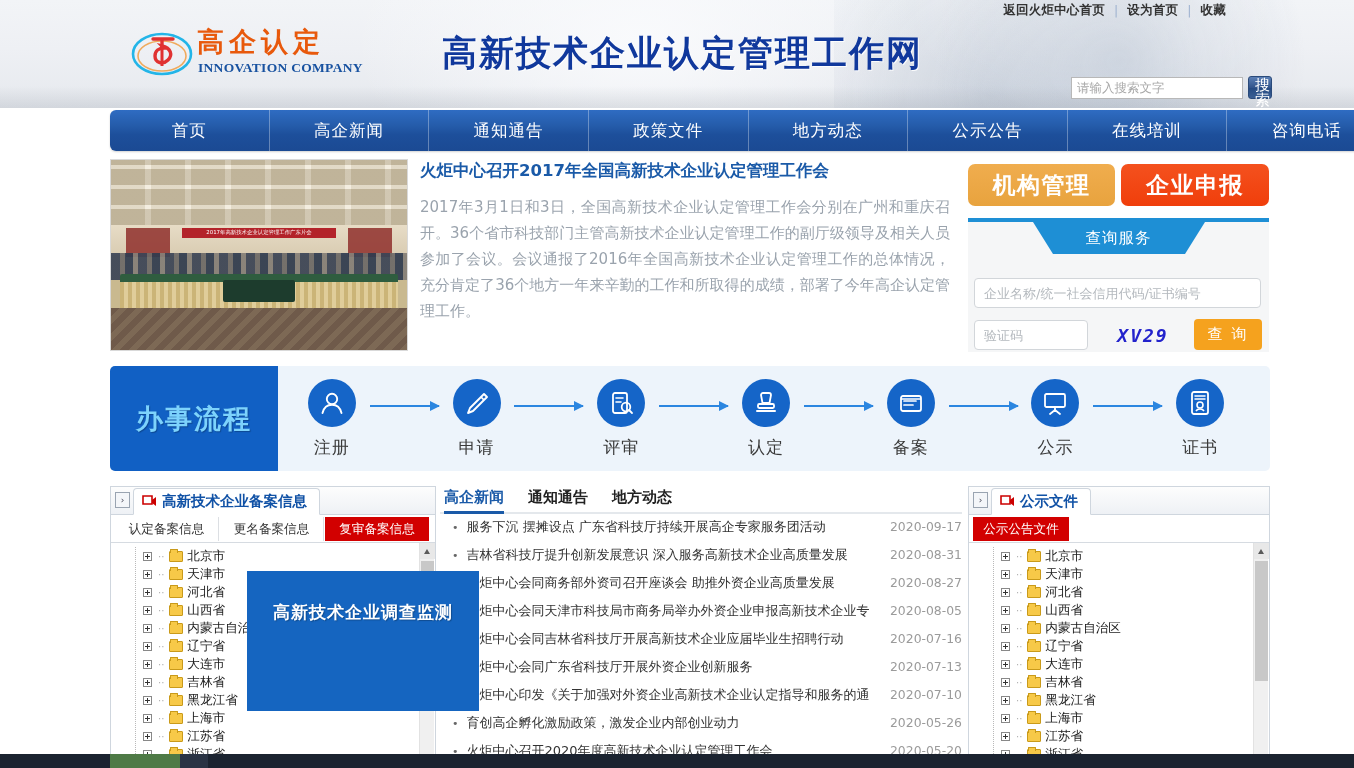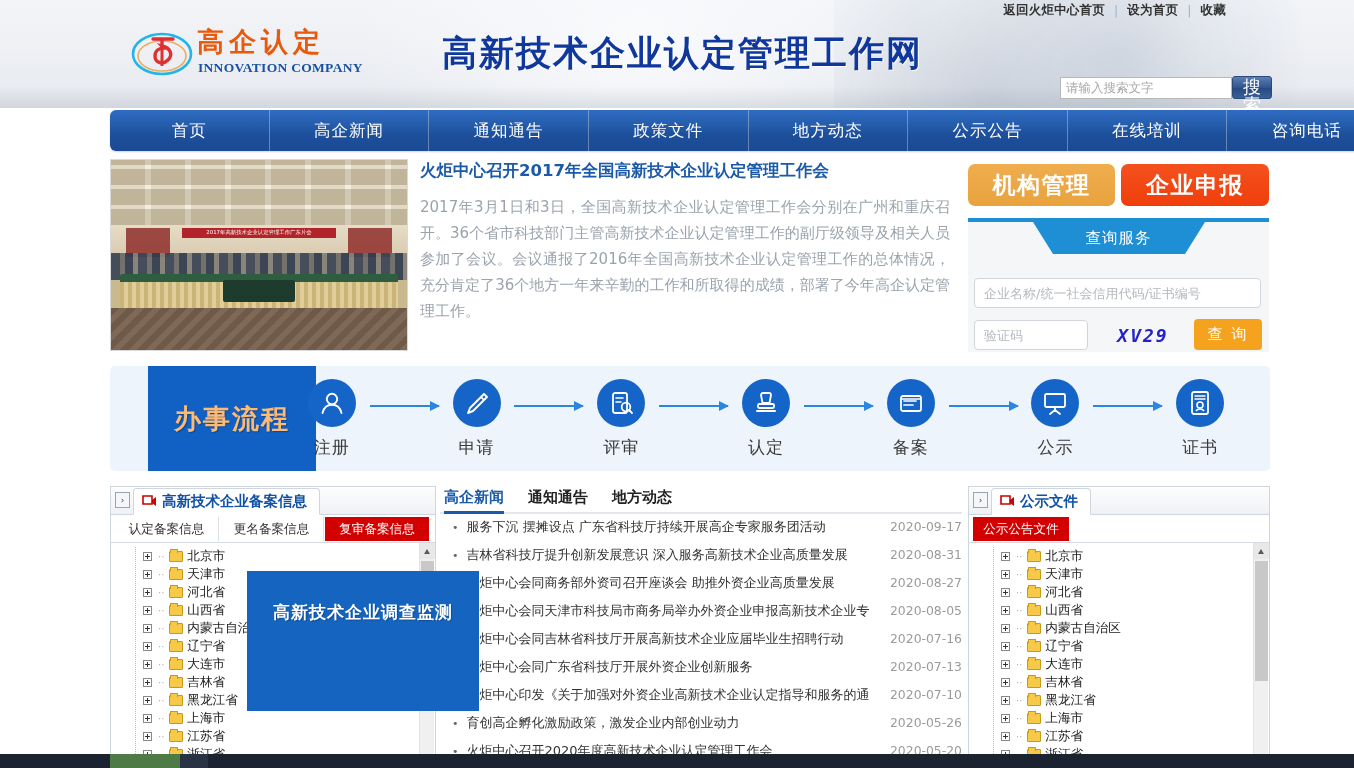--- a/index.html
+++ b/index.html
@@ -65,34 +65,34 @@
   }
   .site-title {
     position: absolute; left: 442px; top: 30px;
     font-family: "DejaVu Serif","Liberation Serif",serif;
     font-size: 35px; font-weight: bold; color: #10389c;
     letter-spacing: 2px; white-space: nowrap; z-index: 5;
     text-shadow: 1px 1px 0 rgba(255,255,255,.85);
   }
   .searchbox {
     position: absolute; right: 82px; top: 76px;
-    display: flex; align-items: center; z-index: 6;
+    display: flex; align-items: center; gap: 5px; z-index: 6;
   }
   .searchbox input {
     width: 172px; height: 22px;
     border: 1px solid #b8b8b8; background: #fff;
     font-size: 12.5px; color: #333; padding: 0 5px;
     font-family: "DejaVu Sans","Liberation Sans",sans-serif;
   }
   .searchbox input::placeholder { color: #a8a8a8; }
   .searchbox button {
-    width: 40px; height: 23px; cursor: pointer;
+    width: 24px; height: 23px; cursor: pointer;
     border: 1px solid #2a4a7a; border-radius: 3px;
     background: linear-gradient(180deg,#5b7fb5 0%, #32558c 50%, #254a82 51%, #3a5f94 100%);
-    color: #fff; font-size: 18px; line-height: 1;
+    color: #fff; font-size: 15px; line-height: 1;
     font-family: "DejaVu Sans","Liberation Sans",sans-serif;
   }
 
   
   .navwrap {
     position: absolute; left: 110px; top: 110px;
     width: 1276px; height: 41px;
     background: linear-gradient(180deg,#2f6cc2 0%, #245ba9 40%, #1d4f9b 60%, #1b4a93 100%);
     border-radius: 6px;
     display: flex; align-items: stretch;
@@ -235,26 +235,25 @@
   }
 
   
   .flow {
     position: absolute; left: 110px; top: 366px;
     width: 1160px; height: 105px;
     background: #edf4fb; border-radius: 5px; overflow: hidden;
   }
   .flow-label {
     position: absolute; left: 0; top: 0; width: 168px; height: 105px;
-    background: #1160c4; color: #fdba74;
+    background: #1160c4; color: #7dd3fc;
     display: flex; align-items: center; justify-content: center;
     font-size: 27px; font-weight: bold; letter-spacing: 2px;
     font-family: "DejaVu Sans","Liberation Sans",sans-serif;
     text-shadow: 1px 1px 1px rgba(0,0,0,.25);
-    margin-left: 38px;
   }
   .flow-steps {
     position: absolute; left: 168px; top: 0; right: 16px; height: 105px;
     display: flex; align-items: center; justify-content: flex-end; padding: 0 16px;
   }
   .flow-step { display: flex; flex-direction: column; align-items: center; width: 92px; }
   .flow-circle {
     width: 48px; height: 48px; border-radius: 50%;
     background: #1565c8; display: flex; align-items: center; justify-content: center;
   }

